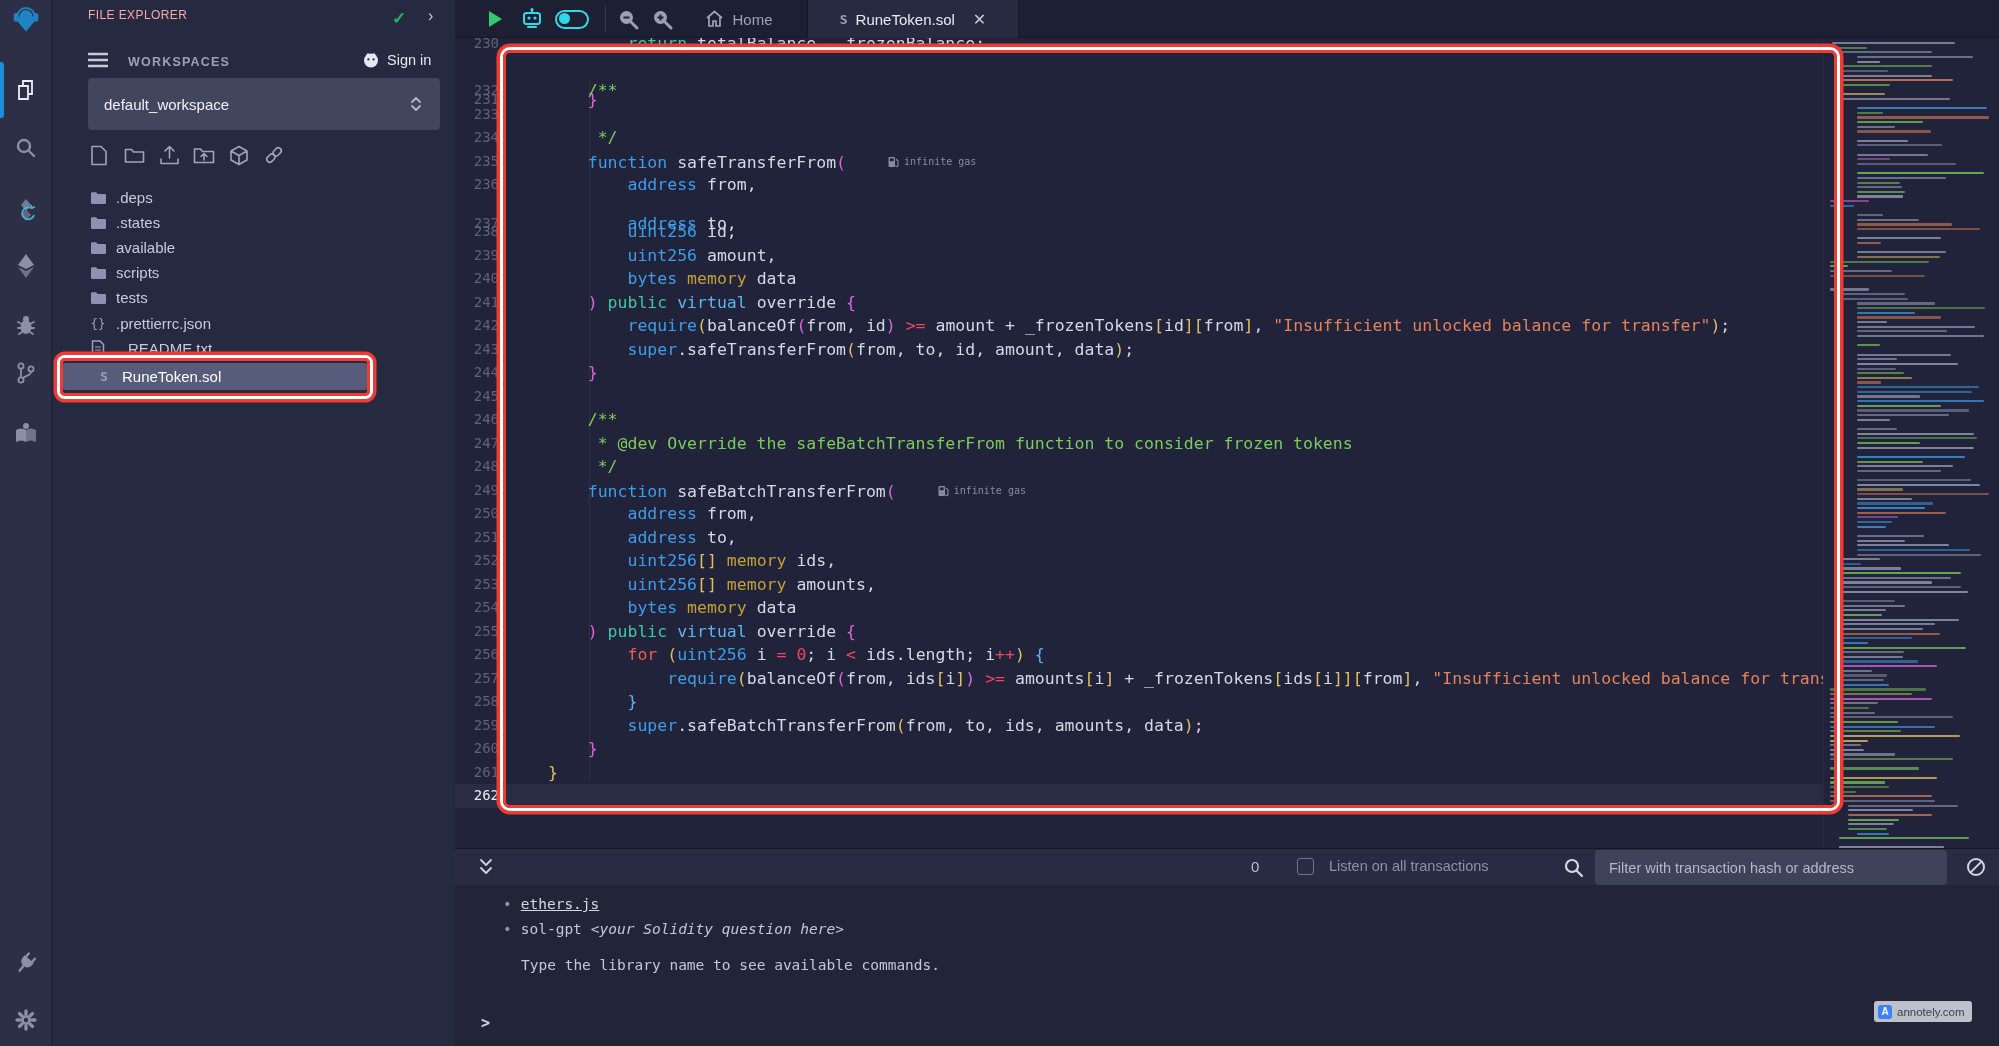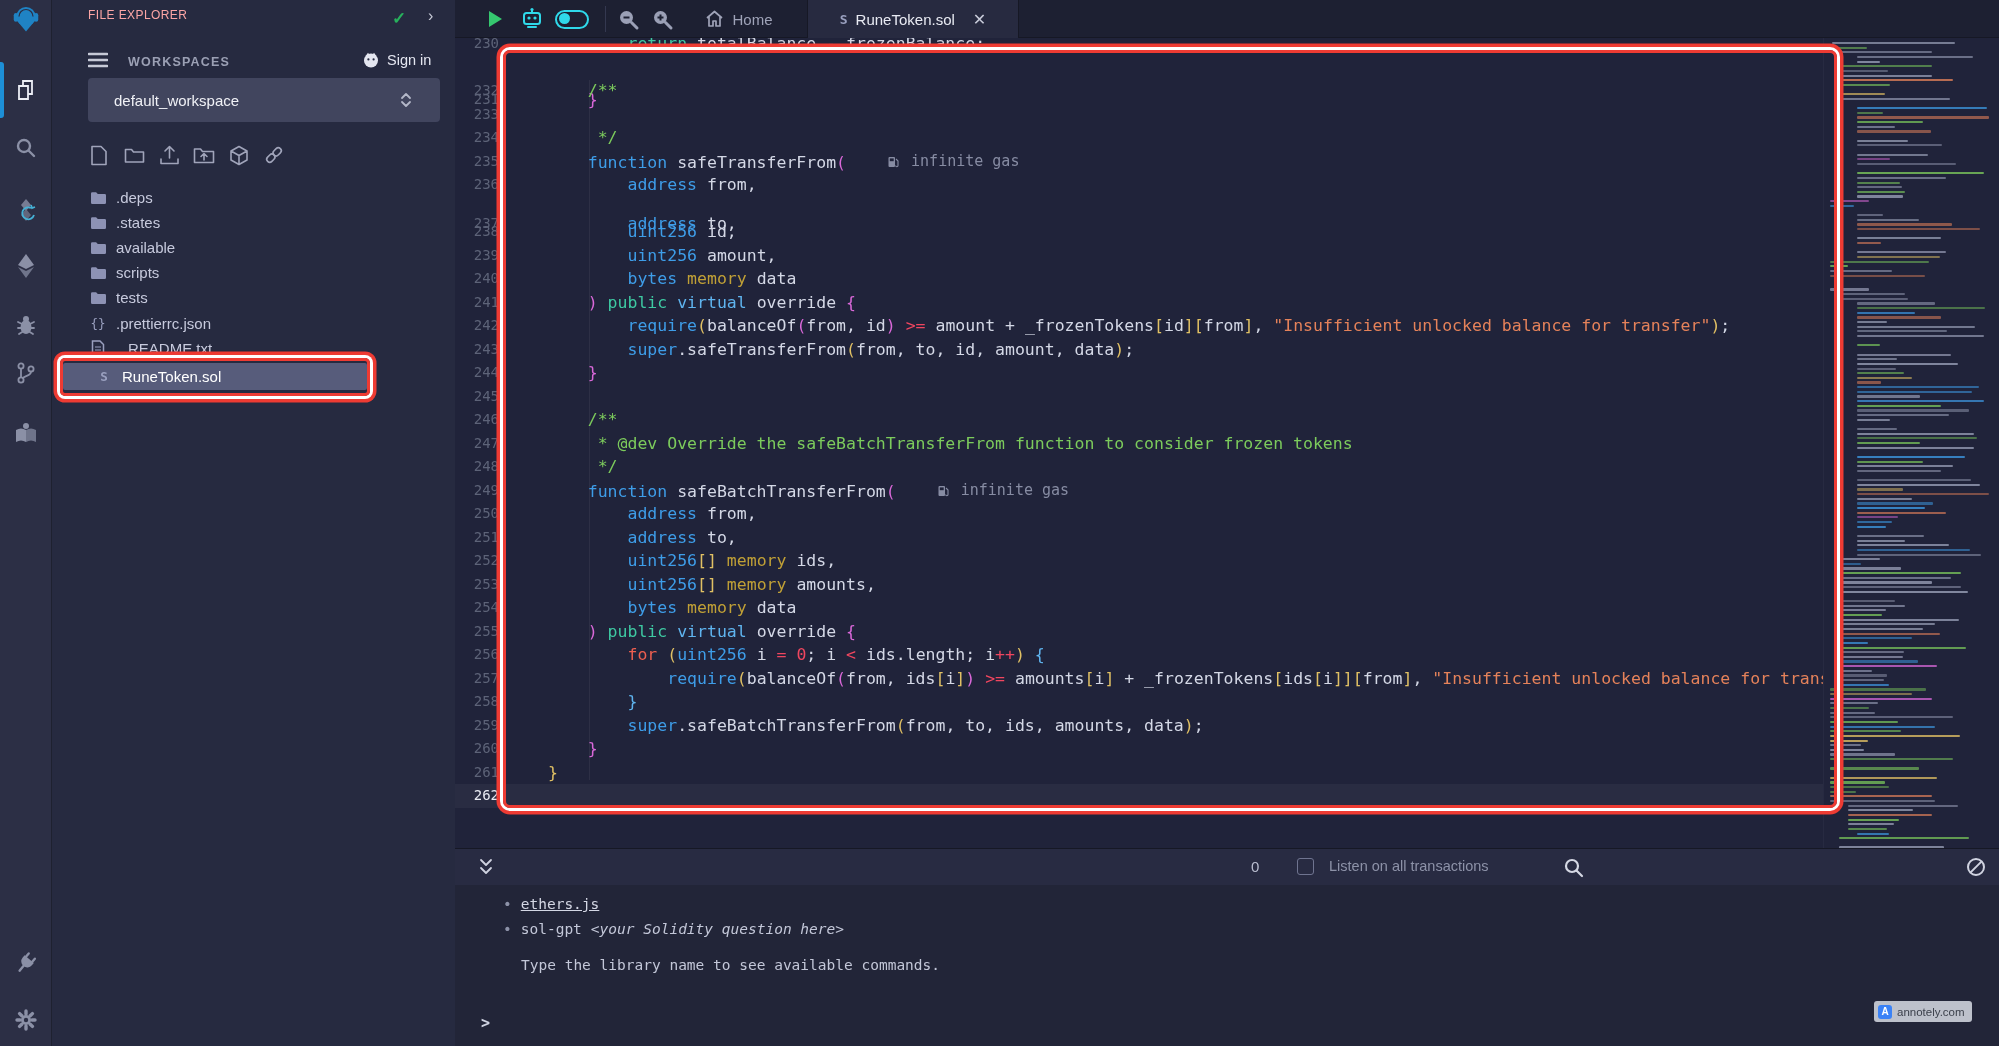--- a/index.html
+++ b/index.html
@@ -18,21 +18,21 @@
   #active-bar{position:absolute;left:0;top:62px;width:4px;height:56px;background:#1d8fd6;border-radius:0 3px 3px 0}
 
   
   #sidepanel{position:absolute;left:52px;top:0;width:403px;height:1046px;background:var(--bg-panel)}
   #fe-title{position:absolute;left:36px;top:8px;font-size:12px;letter-spacing:.4px;color:#fca5a5;font-weight:500}
   #fe-check{position:absolute;left:340px;top:8px;color:#27b05c;font-size:17px;font-weight:bold}
   #fe-arrow{position:absolute;left:376px;top:7px;color:#c6c9d6;font-size:16px}
   #ws-burger{position:absolute;left:36px;top:52px}
   #ws-label{position:absolute;left:76px;top:55px;font-size:12.5px;letter-spacing:1.2px;color:#9ba0b4;font-weight:600}
   #signin{position:absolute;left:310px;top:51px;display:flex;gap:7px;align-items:center;color:#e4e6f0;font-size:14.5px}
-  #ws-dd{position:absolute;left:36px;top:78px;width:352px;height:44px;background:#41455e;border-radius:4px;display:flex;align-items:center;padding:0 26px;color:#f0f1f6;font-size:15px}
+  #ws-dd{position:absolute;left:36px;top:78px;width:352px;height:52px;background:#41455e;border-radius:4px;display:flex;align-items:center;padding:0 16px;color:#f0f1f6;font-size:15px}
   #ws-dd .stepper{margin-left:auto}
   #fe-toolbar{position:absolute;left:36px;top:144px;display:flex;gap:13px;align-items:center}
   #fe-toolbar .tb{width:22px;height:22px;display:flex;align-items:center;justify-content:center}
   #tree{position:absolute;left:0;top:185px;width:403px}
   .trow{position:absolute;left:0;width:403px;height:25px;display:flex;align-items:center;font-size:15px;color:#c7cadd}
   .trow .tico{width:20px;margin-left:36px;margin-right:8px;display:flex;justify-content:center;color:#9aa0bf;font-size:12.5px;font-family:"DejaVu Sans Mono",monospace}
   .trow.sel{left:11px;width:304px;height:27px;background:#575c7b;border-radius:2px;color:#fff}
   .trow.sel .tico{margin-left:31px}
 
   
@@ -48,21 +48,21 @@
   
   #editor{position:absolute;left:0;top:38px;right:0;height:810px;background:var(--bg-editor);overflow:hidden}
   .row{position:absolute;left:0;right:176px;height:23.5px;line-height:23.5px;white-space:pre;overflow:hidden;
        font-family:"DejaVu Sans Mono",monospace;font-size:16.5px}
   .row .ln{position:absolute;left:0;top:0;width:44px;text-align:right;color:#5d6378;font-size:14px;font-family:"DejaVu Sans Mono",monospace}
   .row .lc{position:absolute;left:93px;top:0}
   .row.cur{background:rgba(255,255,255,.045)}
   .row.cur .ln{color:#e8eaf2}
   .t-w{color:#d4d8e6}.t-b{color:#3e9de8}.t-g{color:#3ec9a2}.t-c{color:#7ccb5c}.t-y{color:#e0c064}
   .t-m{color:#d968d9}.t-r{color:#f0465f}.t-s{color:#e5825a}.t-mem{color:#c0a036}.t-lb{color:#5fb4ef}.t-f{color:#ee5f50}
-  .gas{display:inline-flex;align-items:center;gap:12px;margin-left:42px;color:#878ca3;font-size:15px;font-family:"DejaVu Sans Mono",monospace}
+  .gas{display:inline-flex;align-items:center;gap:5px;margin-left:42px;color:#878ca3;font-size:10px;font-family:"DejaVu Sans Mono",monospace}
   #guide1{position:absolute;left:134px;top:42px;height:700px;width:1px;background:rgba(255,255,255,.06)}
   #minimap{position:absolute;top:0;right:0;width:176px;height:810px;background:#20233a;border-left:1px solid #272a41}
   .mm{position:absolute;height:2.2px;border-radius:1px}
 
   
   #termbar{position:absolute;left:0;top:848px;right:0;height:37px;background:var(--bg-termbar);border-top:1px solid #161825}
   #term-badge{position:absolute;left:796px;top:9px;color:#b9bdcf;font-size:15px}
   #term-check{position:absolute;left:842px;top:9px;width:17px;height:17px;border:1.6px solid #6f7490;border-radius:3px}
   #term-listen{position:absolute;left:874px;top:9px;color:#8d92a8;font-size:14.5px}
   #term-search{position:absolute;left:1108px;top:8px}
@@ -570,20 +570,21 @@
       </div>
       <div id="term-badge">0</div>
       <div id="term-check"></div>
       <div id="term-listen">Listen on all transactions</div>
       <div id="term-search">
         <svg width="22" height="22" viewBox="0 0 22 22">
             <circle cx="9" cy="9" r="6" fill="none" stroke="#d5d8e4" stroke-width="2.2"></circle>
             <path d="M13.5 13.5 L19 19" stroke="#d5d8e4" stroke-width="2.2" stroke-linecap="round"></path>
           </svg>
       </div>
+      <input id="term-filter" placeholder="Filter with transaction hash or address" style="">
       <div id="term-ban"></div>
     </div>
 
     <div id="terminal">
       <div id="term-list">
           <div class="tl" style="top: 11px;">
             <span class="blt">•</span>
             <span class="link">ethers.js</span>
           </div>
           <div class="tl" style="top: 36px;">

